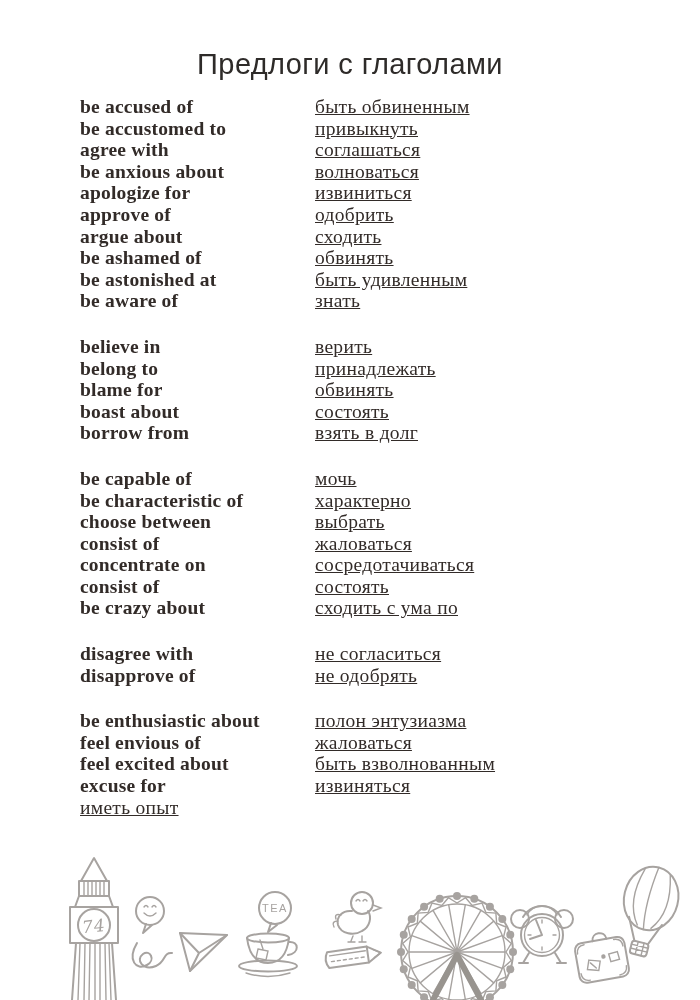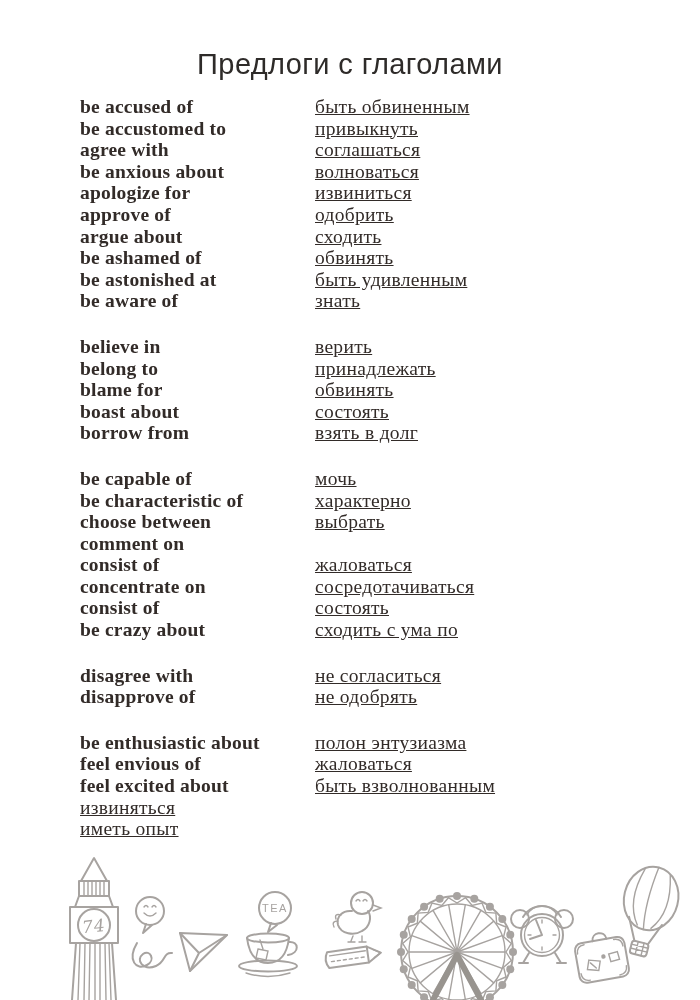--- a/index.html
+++ b/index.html
@@ -113,21 +113,20 @@
         </div>
         <div class="row">
           <span class="en">be characteristic of</span>
           <span class="ru">характерно</span>
         </div>
         <div class="row">
           <span class="en">choose between</span>
           <span class="ru">выбрать</span>
         </div>
         <div class="row">
-          <span class="en">comment on</span>
         </div>
         <div class="row">
           <span class="en">consist of</span>
           <span class="ru">жаловаться</span>
         </div>
         <div class="row">
           <span class="en">concentrate on</span>
           <span class="ru">сосредотачиваться</span>
         </div>
         <div class="row">
@@ -156,20 +155,21 @@
         </div>
         <div class="row">
           <span class="en">feel envious of</span>
           <span class="ru">жаловаться</span>
         </div>
         <div class="row">
           <span class="en">feel excited about</span>
           <span class="ru">быть взволнованным</span>
         </div>
         <div class="row">
+          <span class="en">excuse for</span>
           <span class="ru">извиняться</span>
         </div>
         <div class="row">
           <span class="ru">иметь опыт</span>
         </div>
       </div>
     </div>
 
   <svg class="doodles" width="700" height="145" viewBox="0 0 700 145" xmlns="http://www.w3.org/2000/svg">
 

